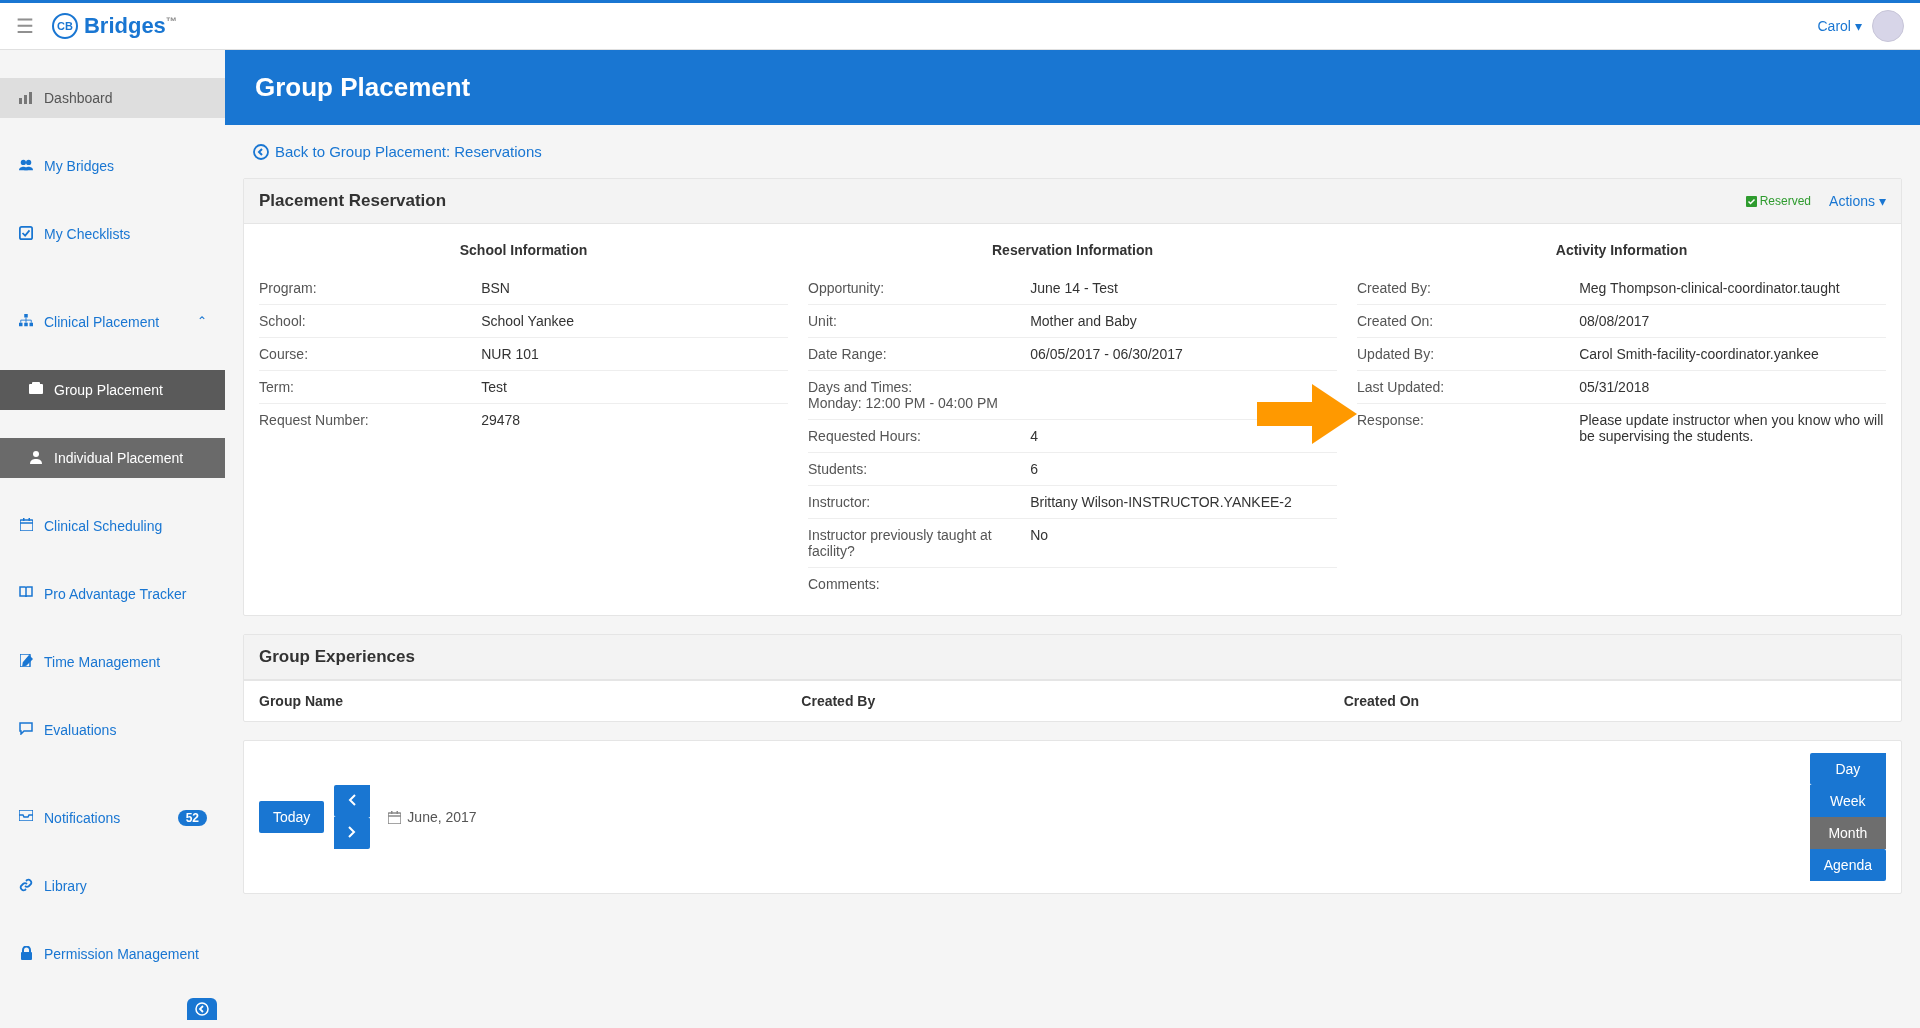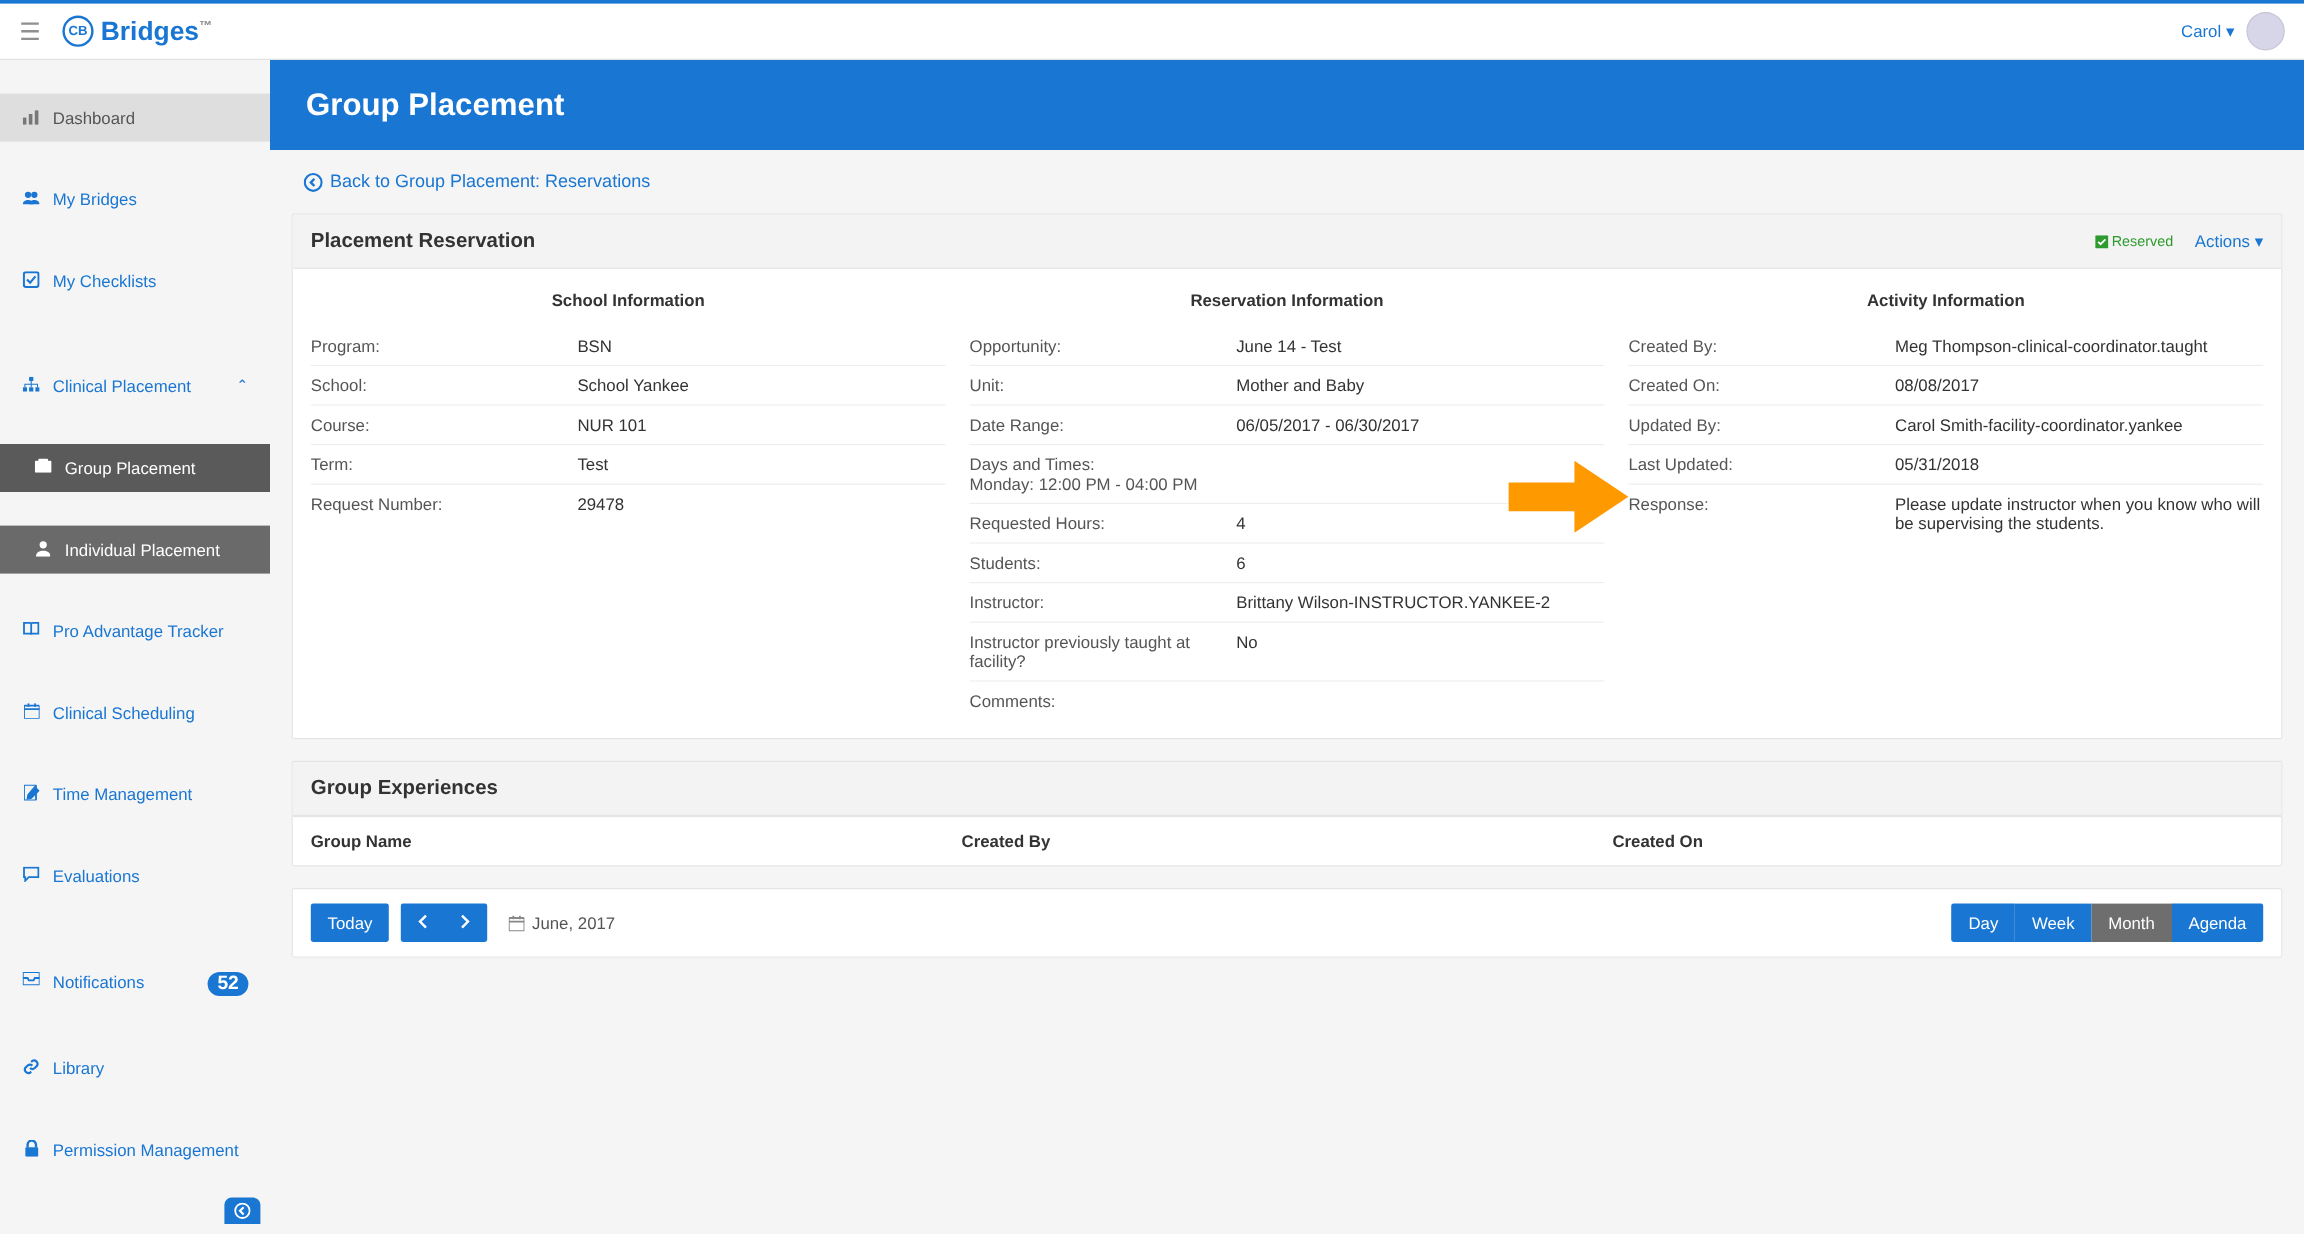--- a/index.html
+++ b/index.html
@@ -14,21 +14,21 @@
 .topbar-right { margin-left: auto; display: flex; align-items: center; gap: 10px; }
 .user-name { color: #1976d2; cursor: pointer; display: flex; align-items: center; gap: 4px; }
 .avatar { width: 32px; height: 32px; border-radius: 50%; background: #d7d5e8; border: 1px solid #c7c5d8; }
 .content { display: flex; flex: 1; overflow: hidden; }
 .sidebar { width: 225px; background: #f5f5f5; overflow-y: auto; position: relative; }
 .side-item { display: flex; align-items: flex-start; padding: 12px 18px; color: #1976d2; cursor: pointer; gap: 10px; font-size: 14px; margin-top: 28px; }
 .side-item.active-dark { background: #dedede; color: #555; }
 .side-item.selected { background: #5a5a5a; color: #fff; padding-left: 28px; }
 .side-item.sub { padding-left: 28px; background: #6a6a6a; color: #fff; }
 .side-icon { width: 16px; display: inline-flex; justify-content: center; font-size: 14px; }
-.badge { background: #1976d2; color: #fff; border-radius: 10px; padding: 1px 8px; font-size: 16px; font-weight: 600; margin-left: auto; }
+.badge { background: #1976d2; color: #fff; border-radius: 10px; padding: 1px 8px; font-size: 12px; font-weight: 600; margin-left: auto; }
 .expand-chev { margin-left: auto; font-size: 12px; }
 .sidebar-toggle { position: absolute; bottom: 8px; right: 8px; background: #1976d2; color: #fff; border-radius: 6px 6px 0 0; width: 30px; height: 22px; display: flex; align-items: center; justify-content: center; cursor: pointer; }
 .main { flex: 1; overflow-y: auto; padding: 0 0 20px 0; }
 .page-header { background: #1976d2; color: #fff; padding: 22px 30px; }
 .page-header h1 { font-size: 26px; font-weight: 700; }
 .main-inner { padding: 0 18px; }
 .back-link { display: inline-flex; align-items: center; gap: 6px; color: #1976d2; margin: 18px 10px; cursor: pointer; font-size: 15px; }
 .panel { background: #fff; border: 1px solid #e5e5e5; border-radius: 2px; margin-bottom: 18px; }
 .panel-header { background: #f3f3f3; border-bottom: 1px solid #e5e5e5; padding: 12px 15px; display: flex; align-items: center; }
 .panel-header h2 { font-size: 17px; font-weight: 700; color: #333; }
@@ -41,21 +41,21 @@
 .col-header { text-align: center; font-weight: 700; padding: 10px 0 14px; }
 .info-row { display: flex; padding: 8px 0; border-bottom: 1px solid #eee; }
 .info-row:last-child { border-bottom: none; }
 .info-label { width: 42%; color: #555; }
 .info-value { width: 58%; color: #333; }
 .arrow-annotation { position: absolute; left: -100px; top: 152px; }
 .ge-headers { display: flex; padding: 12px 15px; font-weight: 700; border-top: 1px solid #e5e5e5; }
 .ge-col { flex: 1; }
 .calbar { display: flex; align-items: center; padding: 12px 15px; gap: 10px; }
 .btn { background: #1976d2; color: #fff; border: none; padding: 8px 14px; cursor: pointer; font-size: 14px; border-radius: 2px; }
-.btn-group { display: flex; }
+.btn-group { display: flex; flex-direction: column; }
 .btn-group .btn { border-radius: 0; }
 .btn-group .btn:first-child { border-radius: 2px 0 0 2px; }
 .btn-group .btn:last-child { border-radius: 0 2px 2px 0; }
 .btn.gray { background: #6e6e6e; }
 .cal-month { color: #555; margin-left: 8px; display: flex; align-items: center; gap: 6px; }
 .view-switch { margin-left: auto; }
 .side-spacer { height: 20px; }
 </style>
 </head>
 <body>
@@ -135,36 +135,36 @@
         <span class="side-icon">
           <svg width="12" height="14" viewBox="0 0 12 14" fill="#fff">
               <circle cx="6" cy="4" r="3"></circle>
               <path d="M0 14c0-4 3-5 6-5s6 1 6 5z"></path>
             </svg>
         </span>
         <span>Individual Placement</span>
       </div>
       <div class="side-item">
         <span class="side-icon">
-          <svg width="14" height="12" viewBox="0 0 14 12" fill="none" stroke="#1976d2" stroke-width="1.5">
-              <path d="M1 1h5c1 0 1 1 1 1v9s0-1-1-1H1zM13 1H8c-1 0-1 1-1 1v9s0-1 1-1h5z"></path>
-            </svg>
-        </span>
-        <span>Pro Advantage Tracker</span>
-      </div>
-      <div class="side-item">
-        <span class="side-icon">
           <svg width="13" height="13" viewBox="0 0 13 13" fill="#1976d2">
               <rect x="0" y="2" width="13" height="11" rx="1" fill="none" stroke="#1976d2" stroke-width="1.5"></rect>
               <line x1="0" y1="5" x2="13" y2="5" stroke="#1976d2" stroke-width="1.5"></line>
               <rect x="3" y="0" width="1.5" height="3"></rect>
               <rect x="8.5" y="0" width="1.5" height="3"></rect>
             </svg>
         </span>
         <span>Clinical Scheduling</span>
+      </div>
+      <div class="side-item">
+        <span class="side-icon">
+          <svg width="14" height="12" viewBox="0 0 14 12" fill="none" stroke="#1976d2" stroke-width="1.5">
+              <path d="M1 1h5c1 0 1 1 1 1v9s0-1-1-1H1zM13 1H8c-1 0-1 1-1 1v9s0-1 1-1h5z"></path>
+            </svg>
+        </span>
+        <span>Pro Advantage Tracker</span>
       </div>
       <div class="side-item">
         <span class="side-icon">
           <svg width="13" height="13" viewBox="0 0 13 13" fill="none" stroke="#1976d2" stroke-width="1.5">
               <rect x="0" y="0" width="10" height="13" rx="1"></rect>
               <path d="M9 2l3 3-6 6-3 .5.5-3z" fill="#1976d2"></path>
             </svg>
         </span>
         <span>Time Management</span>
       </div>

